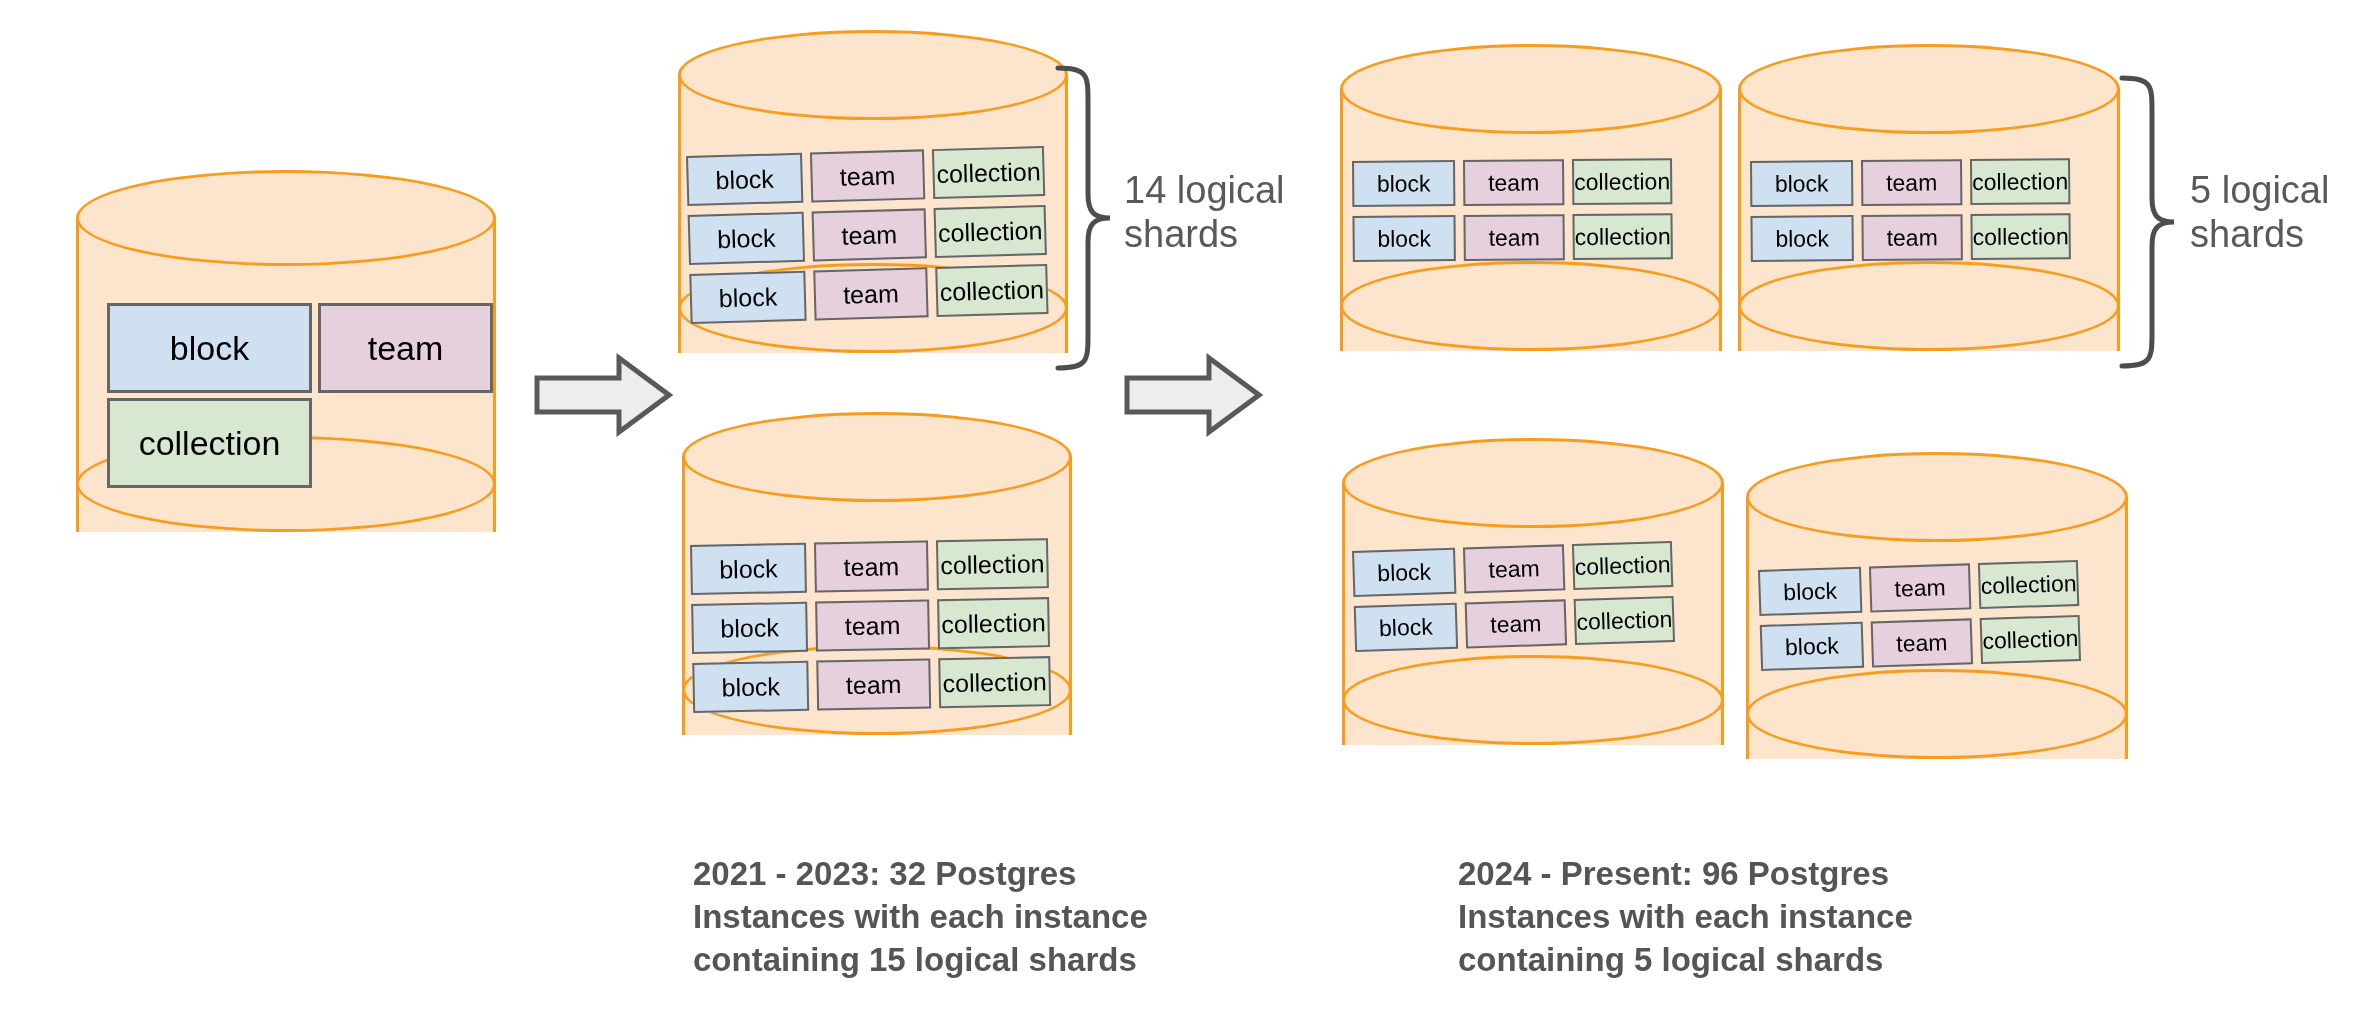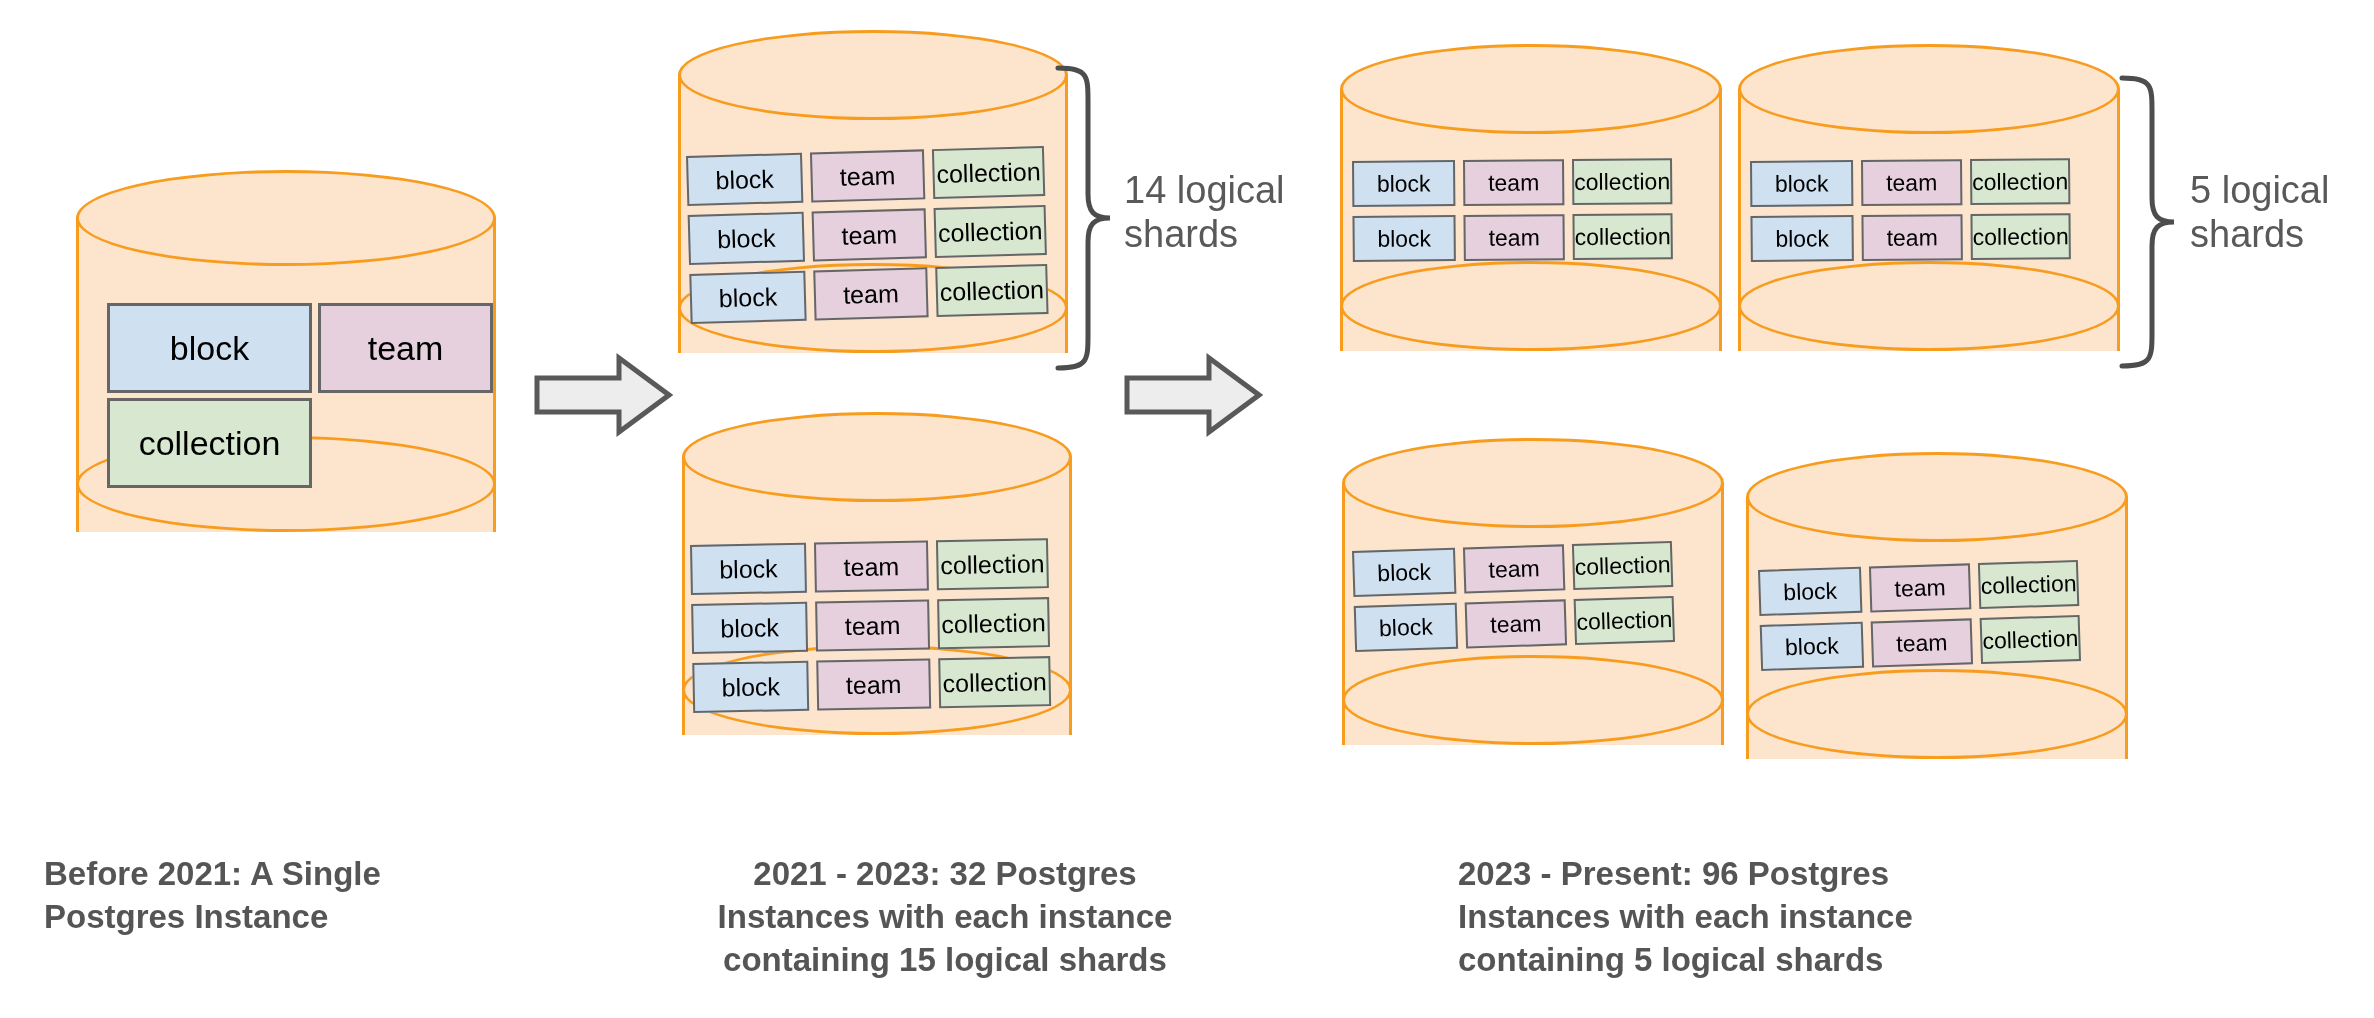--- a/index.html
+++ b/index.html
@@ -362,24 +362,22 @@
   </div>
 
   <div class="brace" style="left:2116px; top:72px; width:64px; height:300px;">
     <svg width="64" height="300" viewBox="0 0 64 300">
       <path d="M6 6 C 36 6, 36 14, 36 40 L36 126 C36 144, 42 150, 58 150 C42 150, 36 156, 36 174 L36 260 C36 286, 36 294, 6 294" fill="none" stroke="#4d4d4d" stroke-width="5" stroke-linecap="round"></path>
     </svg>
   </div>
   <div class="brace-label" style="left:2190px; top:168px; width:230px;">5 logical
 shards</div>
 
-  <div class="caption" style="left:44px; top:853px; width:470px;">Before 2021: A Single
-Postgres Instance</div>
-
-  <div class="caption" style="left:655px; top:853px; width:580px;text-align:center;">2021 - 2023: 32 Postgres
+
+  <div class="caption" style="left:693px; top:853px; width:580px;">2021 - 2023: 32 Postgres
 Instances with each instance
 containing 15 logical shards</div>
 
-  <div class="caption" style="left:1458px; top:853px; width:580px;">2023 - Present: 96 Postgres
+  <div class="caption" style="left:1458px; top:853px; width:580px;">2024 - Present: 96 Postgres
 Instances with each instance
 containing 5 logical shards</div>
 
 </div>
 
 </body></html>

